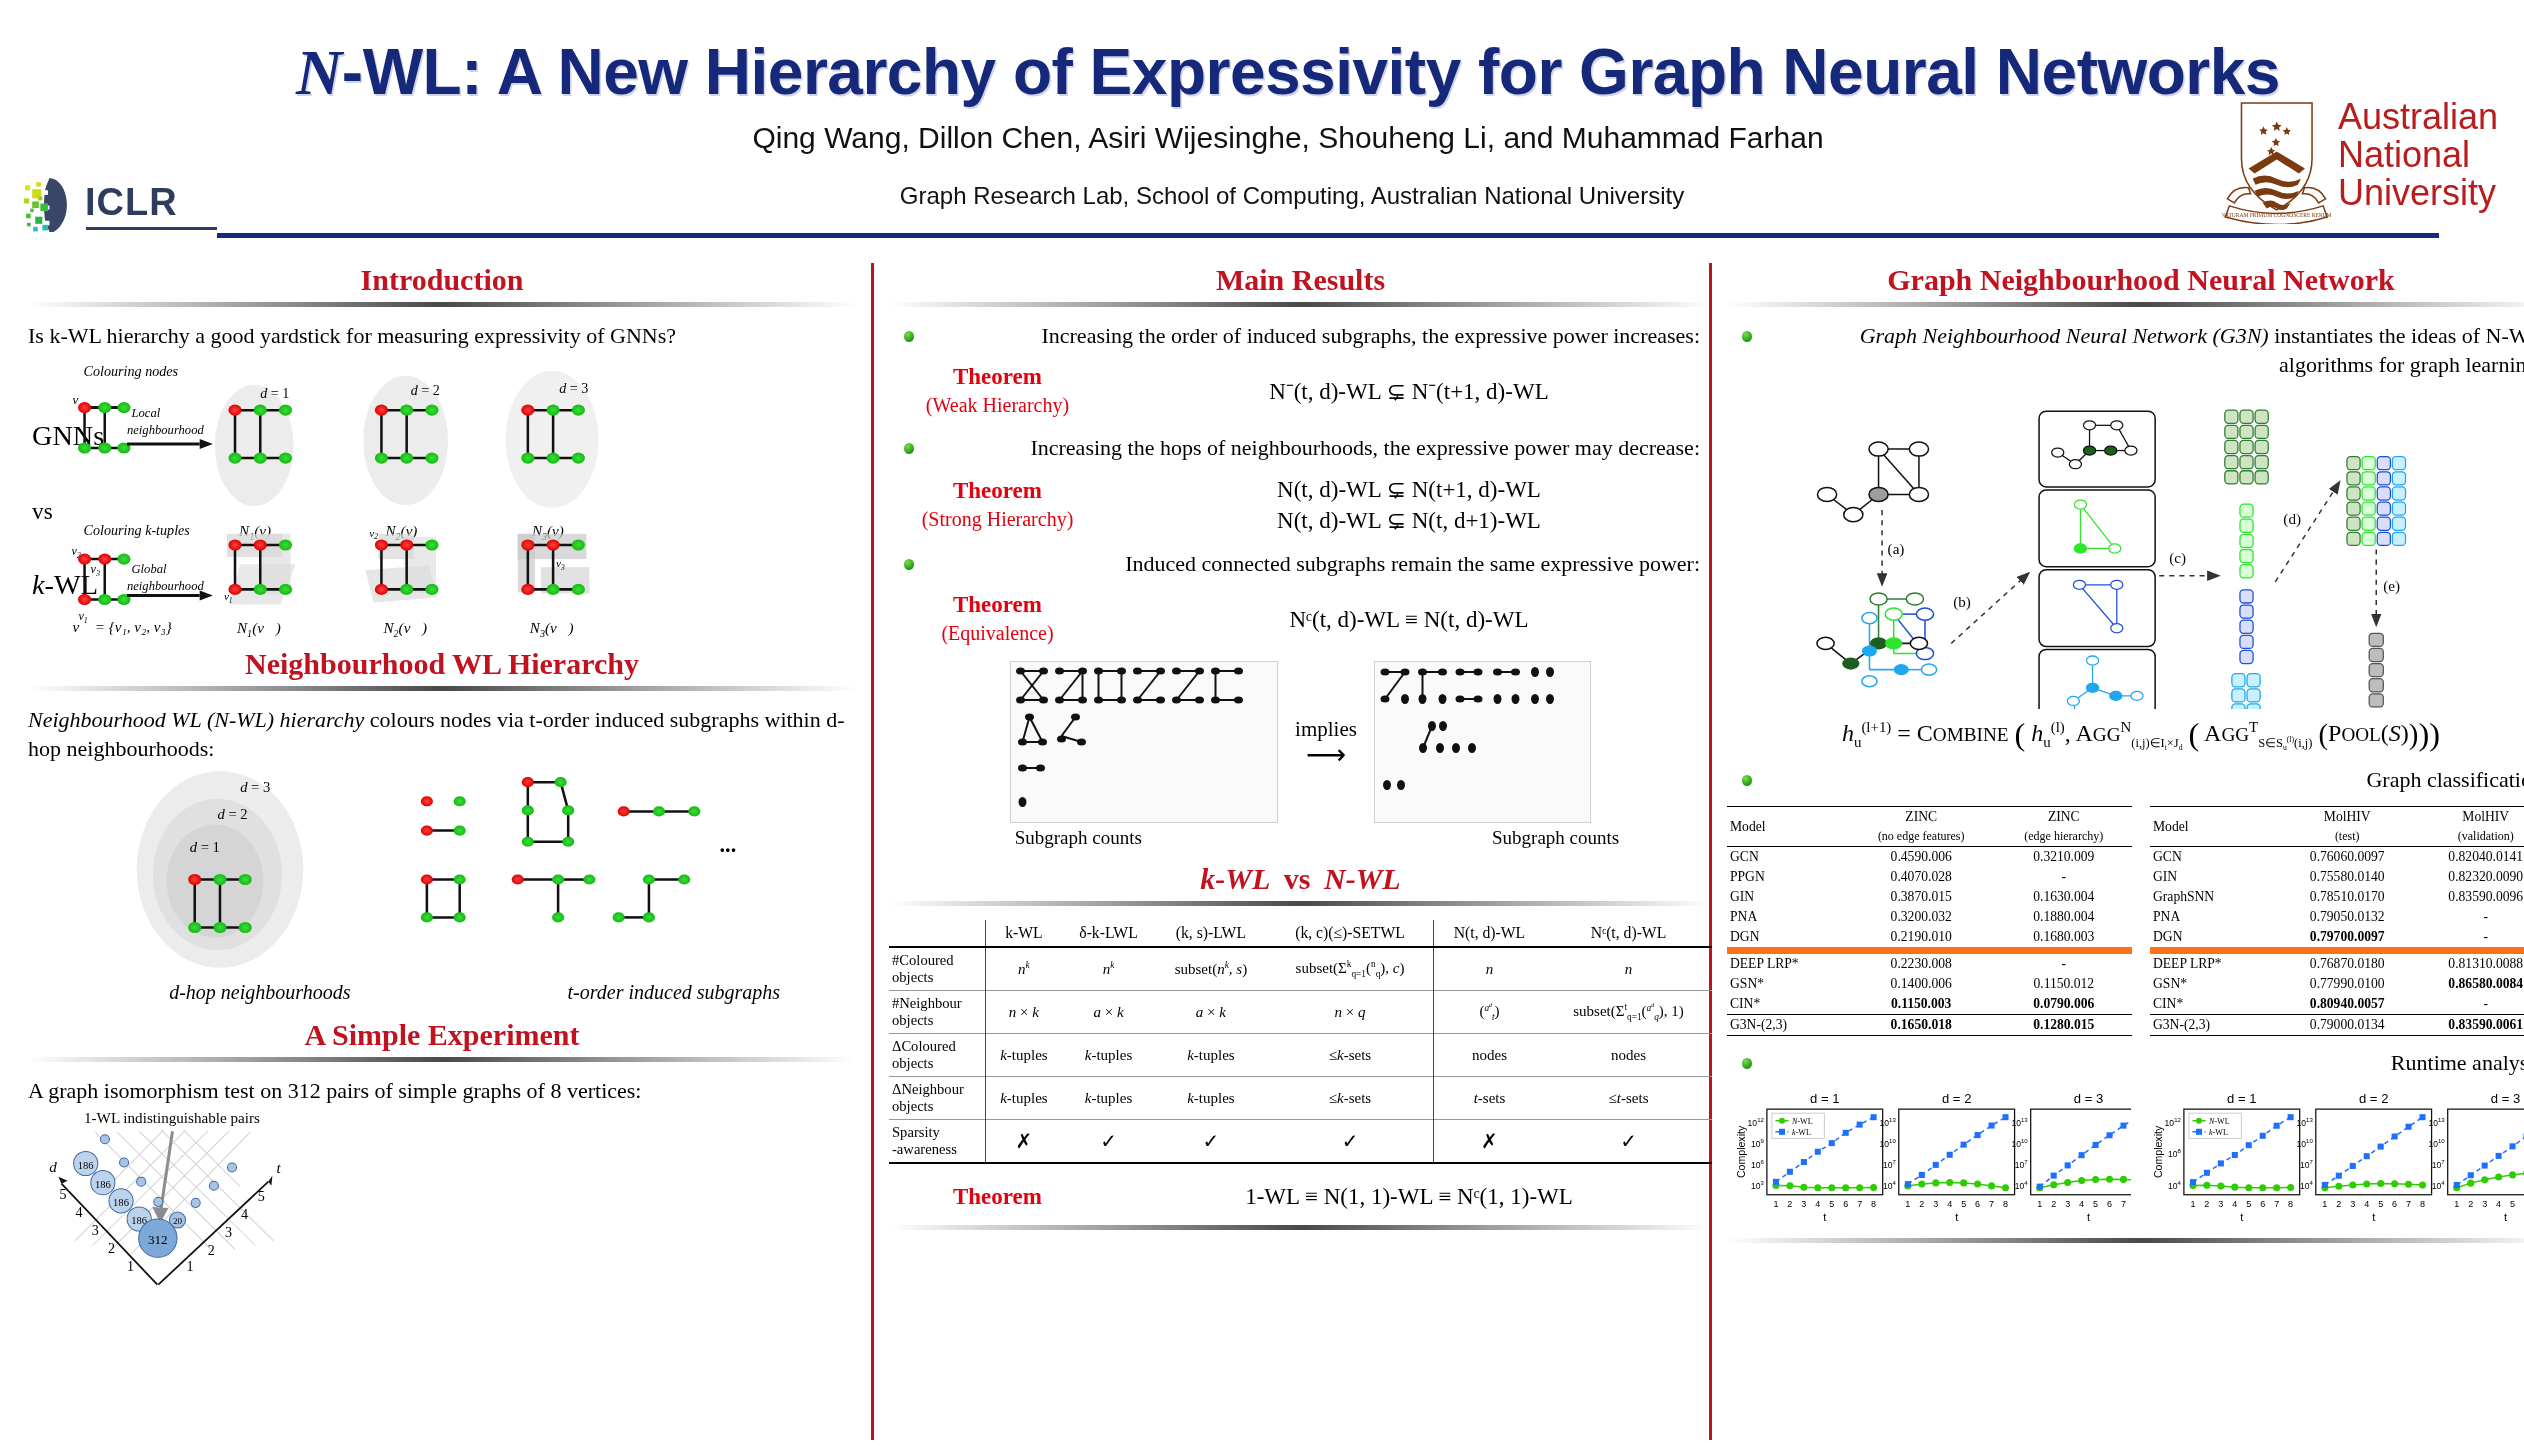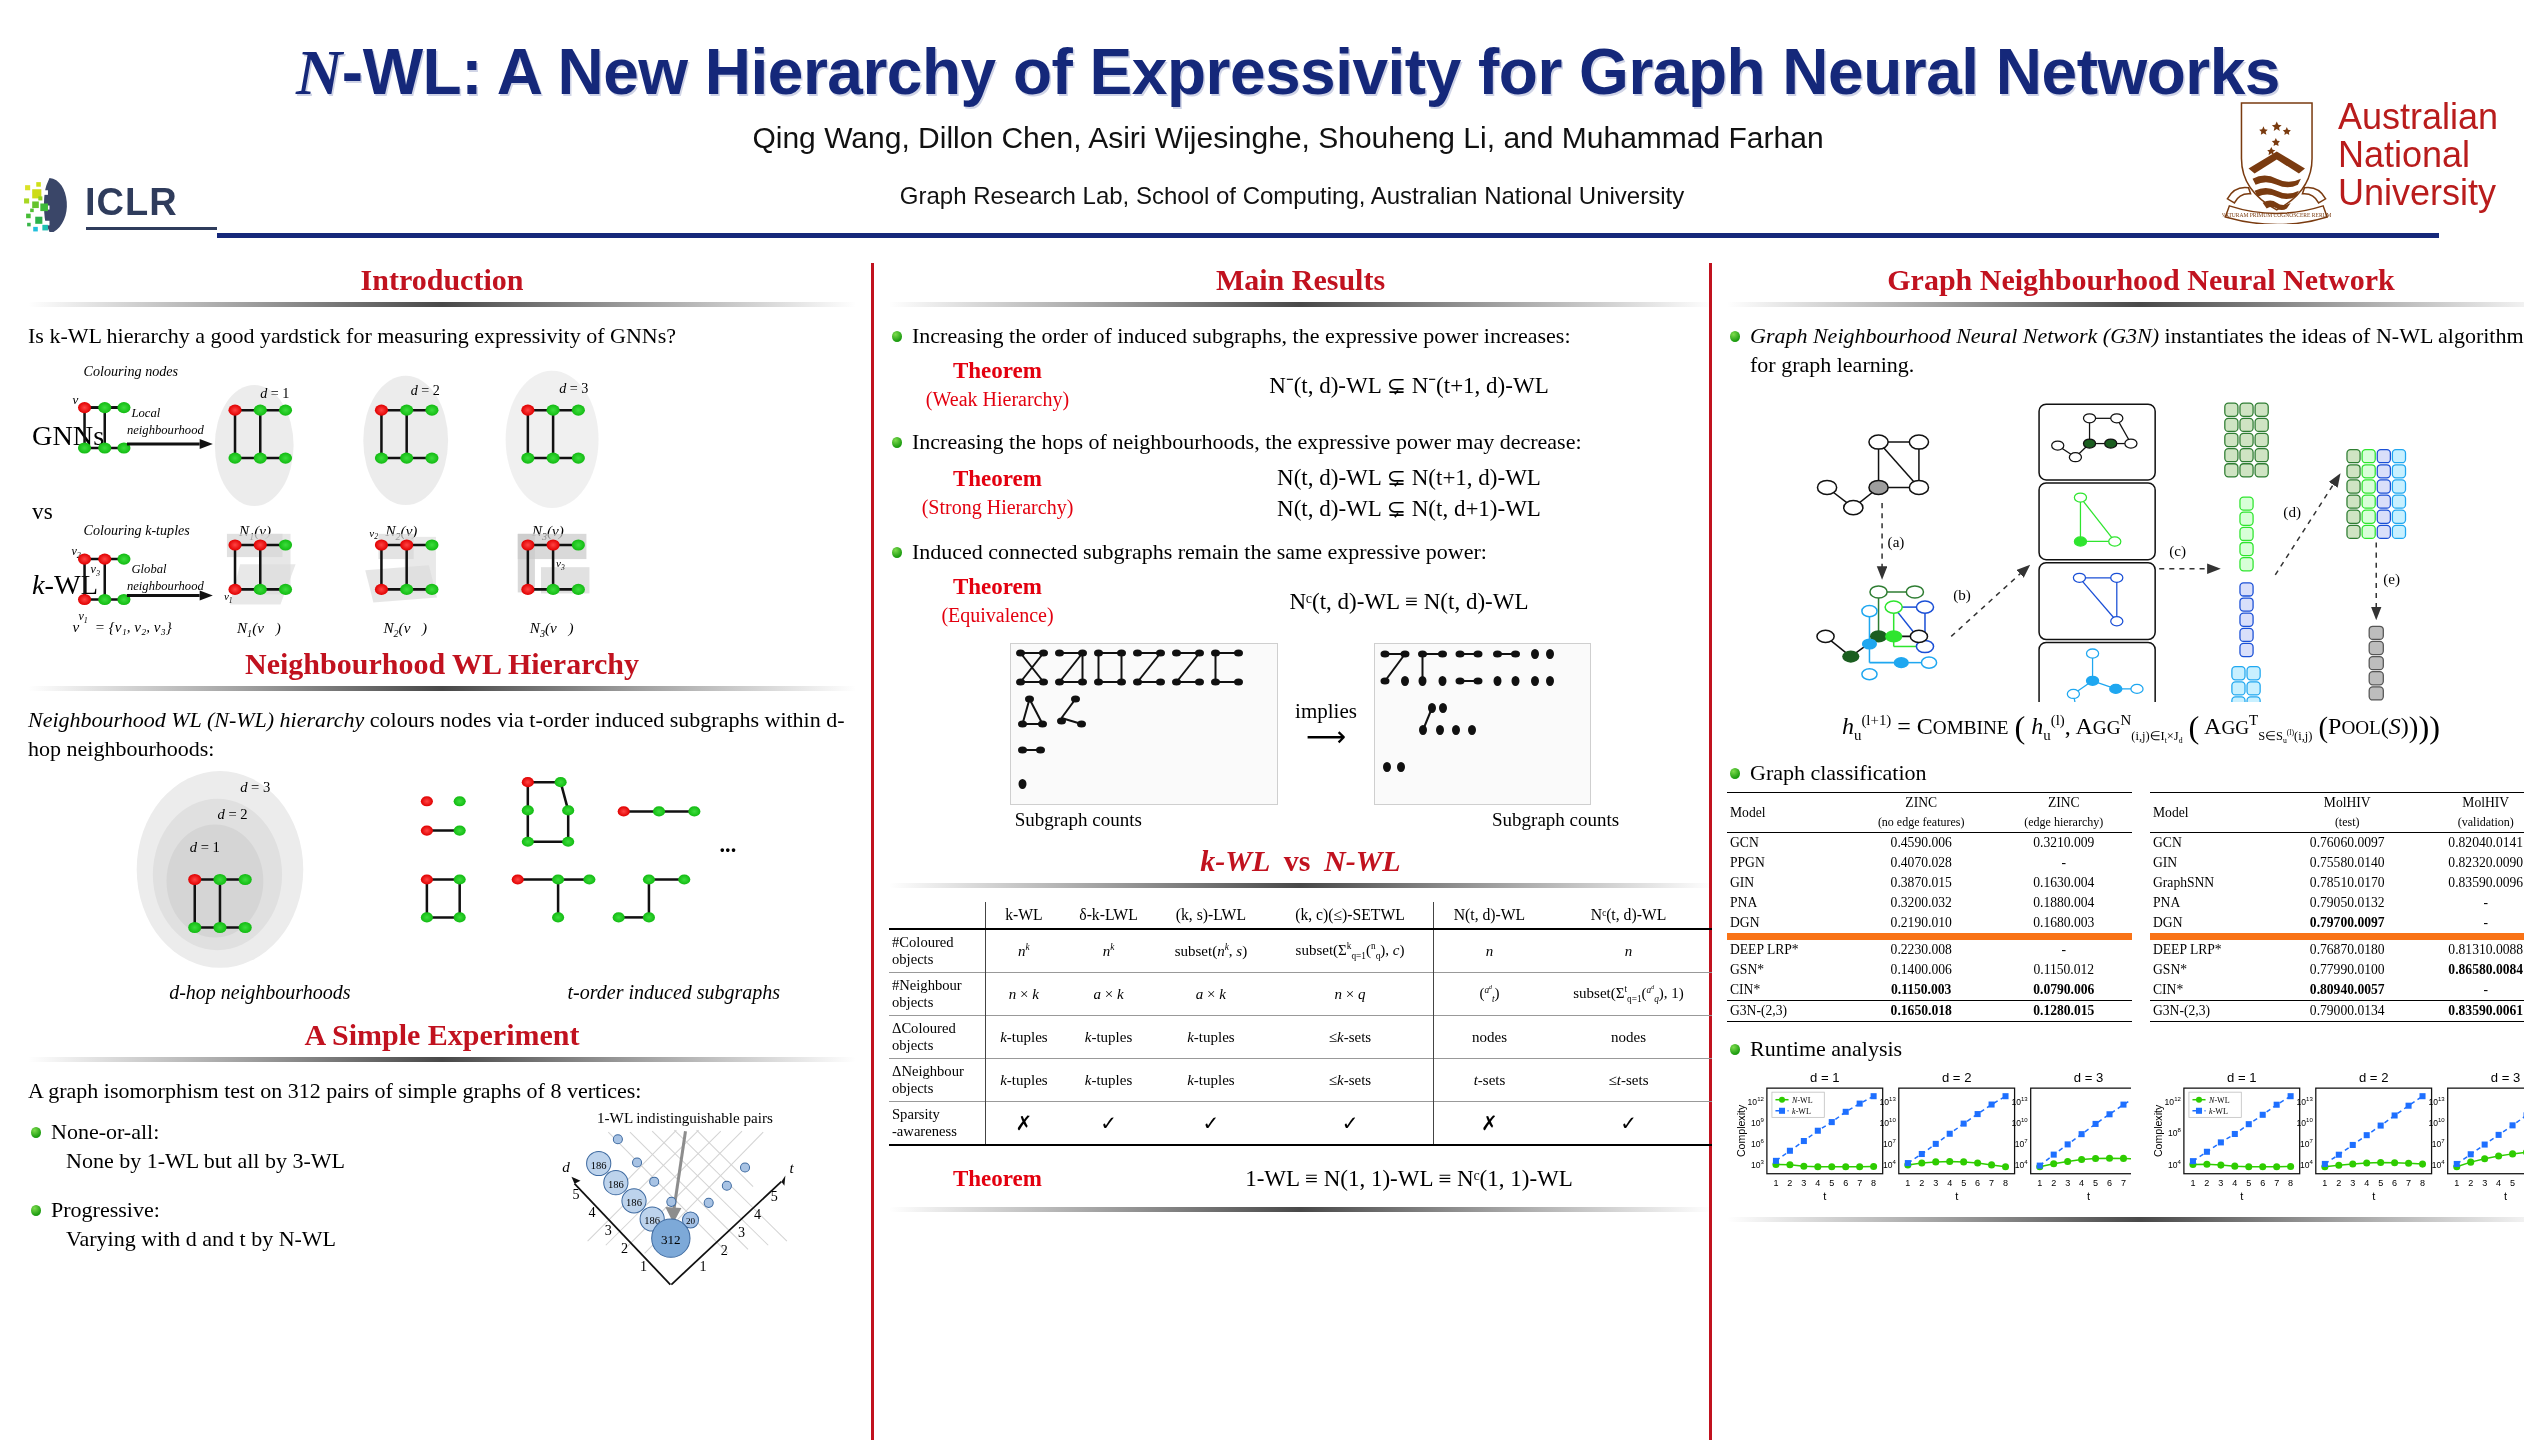--- a/index.html
+++ b/index.html
@@ -76,21 +76,21 @@
     font-size:30px; color:#c1121f; margin:0 0 3px 0;
   }
   .sec-rule {
     height:5px; margin:5px 0 14px 0;
     background:linear-gradient(to right, rgba(255,255,255,0) 0%, rgba(90,90,90,.55) 25%, rgba(40,40,40,.85) 50%, rgba(90,90,90,.55) 75%, rgba(255,255,255,0) 100%);
     border-radius:2.5px;
   }
   .body-text { font-size:22px; line-height:29px; }
   .it { font-style:italic; }
 
-  ul.bul { list-style:none; margin:0; padding:0; }
+  ul.bul { list-style:none; margin:12px; padding:0;text-align:right; }
   ul.bul > li { position:relative; padding-left:23px; font-size:22px; line-height:29px; margin-bottom:5px; }
   ul.bul > li:before {
     content:""; position:absolute; left:3px; top:10px;
     width:10px; height:11px; border-radius:50%;
     background:radial-gradient(circle at 35% 30%, #7ddc4d, #1c9b10 70%);
   }
 
   .thm { display:flex; align-items:center; margin:6px 0 13px 0; }
   .thm-label { width:217px; text-align:center; color:#e3000f; font-size:23px; line-height:29px; font-weight:bold; }
   .thm-label .sub { font-size:20px; font-weight:normal; }
@@ -482,30 +482,20 @@
       <div class="caption" style="width:56%;">d-hop neighbourhoods</div>
       <div class="caption" style="width:44%;">t-order induced subgraphs</div>
     </div>
 
     <div class="sec-title" style="margin-top:14px;">A Simple Experiment</div>
     <div class="sec-rule"></div>
 
     <div class="body-text">A graph isomorphism test on 312 pairs of simple graphs of 8 vertices:</div>
 
     <div style="display:flex; align-items:flex-start; margin-top:12px;">
-      <ul class="bul" style="width:62%;">
-        <li>
-          <div>None-or-all:</div>
-          <div style="padding-left:15px;">None by 1-WL but all by 3-WL</div>
-        </li>
-        <li style="margin-top:20px;">
-          <div>Progressive:</div>
-          <div style="padding-left:15px;">Varying with d and t by N-WL</div>
-        </li>
-      </ul>
 
       <svg width="293" height="222" viewBox="0 0 580 440" style="margin-top:-10px;">
         <text x="285" y="32" text-anchor="middle" font-size="30" font-family="Liberation Serif, serif">1-WL indistinguishable pairs</text>
 
         <g stroke="#d3d3d3" stroke-width="2" fill="none">
           <line x1="133" y1="50" x2="370" y2="290"></line>
             <line x1="176" y1="50" x2="410" y2="282"></line>
           <line x1="220" y1="48" x2="450" y2="274"></line>
             <line x1="264" y1="46" x2="487" y2="266"></line>
           <line x1="308" y1="46" x2="420" y2="158"></line>

